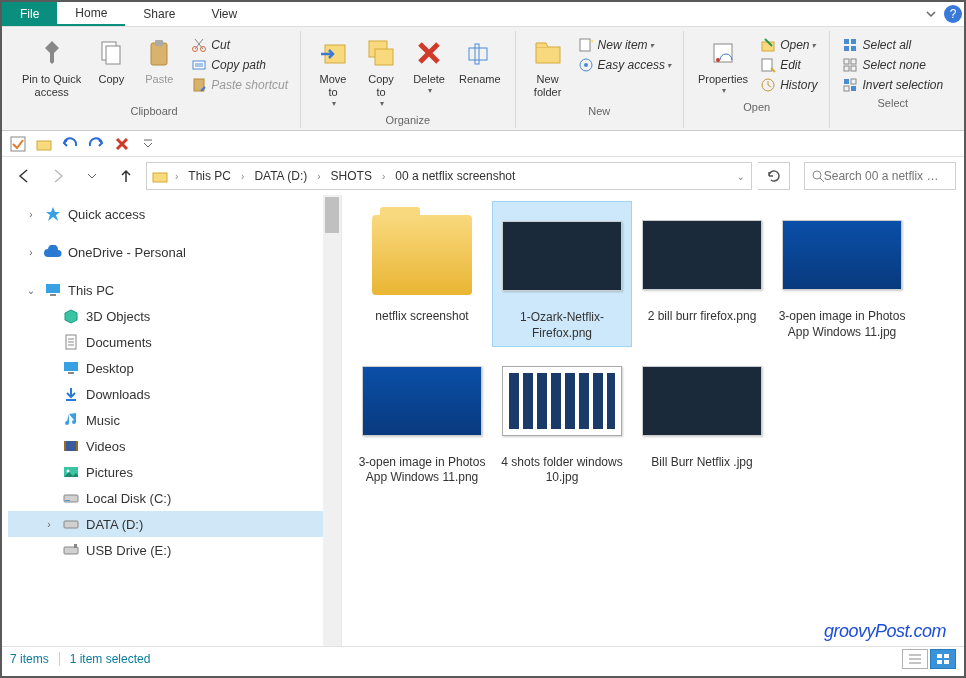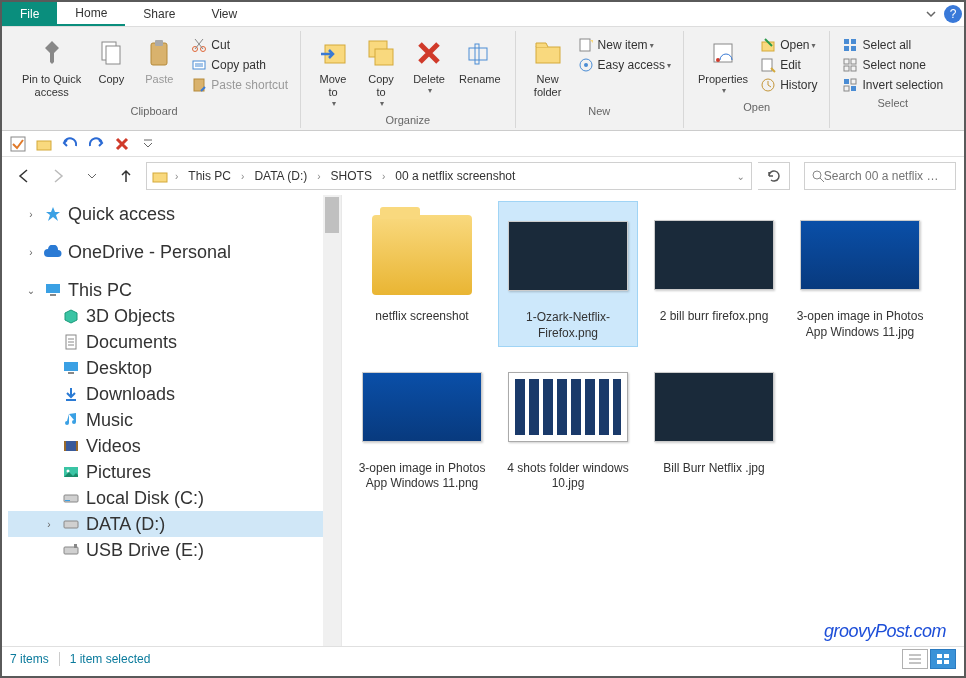--- a/index.html
+++ b/index.html
@@ -17,21 +17,21 @@
 
 .ribbon { background: #f2f2f2; border-bottom: 1px solid #ccc; display:flex; padding: 4px 6px 2px 6px; }
 .rgroup { display:flex; flex-direction:column; align-items:center; border-right:1px solid #d8d8d8; padding: 0 8px; }
 .rgroup:last-child { border-right:none; }
 .rgroup .label { font-size:11px; color:#666; margin-top:2px; padding-bottom:2px; }
 .rgroup .row { display:flex; align-items:flex-start; }
 .big-btn { display:flex; flex-direction:column; align-items:center; padding: 4px 6px; cursor:pointer; }
 .big-btn .ico { width:36px; height:36px; display:flex; align-items:center; justify-content:center; margin-bottom:2px; }
 .big-btn .lbl { font-size:11px; text-align:center; line-height:1.2; }
 .big-btn.disabled { color:#999; }
-.small-btn { display:flex; align-items:center; padding: 2px 4px; cursor:pointer; }
+.small-btn { display:flex; align-items:center; padding: 2px 4px; cursor:pointer;font-style:italic; }
 .small-btn .ico { width:16px; height:16px; margin-right:4px; display:flex; align-items:center; justify-content:center; }
 .stack { display:flex; flex-direction:column; }
 .dd { font-size:8px; color:#666; margin-left:2px; }
 
 
 .qat { height:26px; display:flex; align-items:center; padding: 0 6px; border-bottom:1px solid #e0e0e0; gap:6px; }
 .qat .q { width:20px; height:20px; display:flex; align-items:center; justify-content:center; cursor:pointer; }
 
 
 .addr { height:38px; display:flex; align-items:center; padding: 0 8px; gap:6px; }
@@ -45,28 +45,28 @@
 .search input { border:none; outline:none; width:100%; font-size:12px; color:#666; background:transparent; }
 
 
 .body { display:flex; height: calc(100% - 25px - 110px - 26px - 38px - 24px); }
 .sidebar { width:340px; border-right:1px solid #e8e8e8; overflow:hidden; position:relative; }
 .tree { padding: 6px 0 6px 6px; }
 .tree-item { display:flex; align-items:center; height:26px; padding-left:4px; cursor:pointer; }
 .tree-item.sel { background:#d0e7f7; }
 .tree-item .tw { width:14px; text-align:center; color:#666; font-size:10px; }
 .tree-item .ic { width:18px; height:18px; margin: 0 6px; display:flex; align-items:center; justify-content:center; }
-.tree-item .nm { font-size:18px; }
+.tree-item .nm { font-size:13px; }
 .tree-item.l1 { padding-left: 16px; }
 .tree-item.l2 { padding-left: 34px; }
 .sidebar-scroll { position:absolute; right:0; top:0; width:18px; height:100%; background:#f0f0f0; }
 .sidebar-scroll .thumb { position:absolute; left:2px; right:2px; top:2px; height:36px; background:#c0c0c0; }
 
 .content { flex:1; overflow:auto; padding: 6px 10px; position:relative; }
-.items { display:flex; flex-wrap:wrap; gap:6px; }
+.items { display:flex; flex-wrap:wrap; }
 .file-item { width:140px; display:flex; flex-direction:column; align-items:center; padding:4px; cursor:pointer; }
 .file-item.sel { background:#cde8fb; border:1px solid #a0d4f5; }
 .file-item .thumb { width:130px; height:100px; display:flex; align-items:center; justify-content:center; margin-bottom:4px; }
 .file-item .fname { font-size:12px; text-align:center; line-height:1.3; word-break:break-word; }
 .folder-thumb { width:100px; height:80px; background:linear-gradient(#f9d97e,#e9b533); border-radius:4px; position:relative; }
 .folder-thumb::before { content:''; position:absolute; top:-8px; left:8px; width:40px; height:12px; background:#f9d97e; border-radius:3px 3px 0 0; }
 .img-thumb { width:120px; height:70px; border:1px solid #ccc; box-shadow:1px 1px 2px rgba(0,0,0,.2); }
 .dark-thumb { background:#1a2a3a; }
 .blue-thumb { background:linear-gradient(#0a4fa8,#083a7e); }
 .exp-thumb { background:#fff; border:1px solid #aaa; position:relative; }

